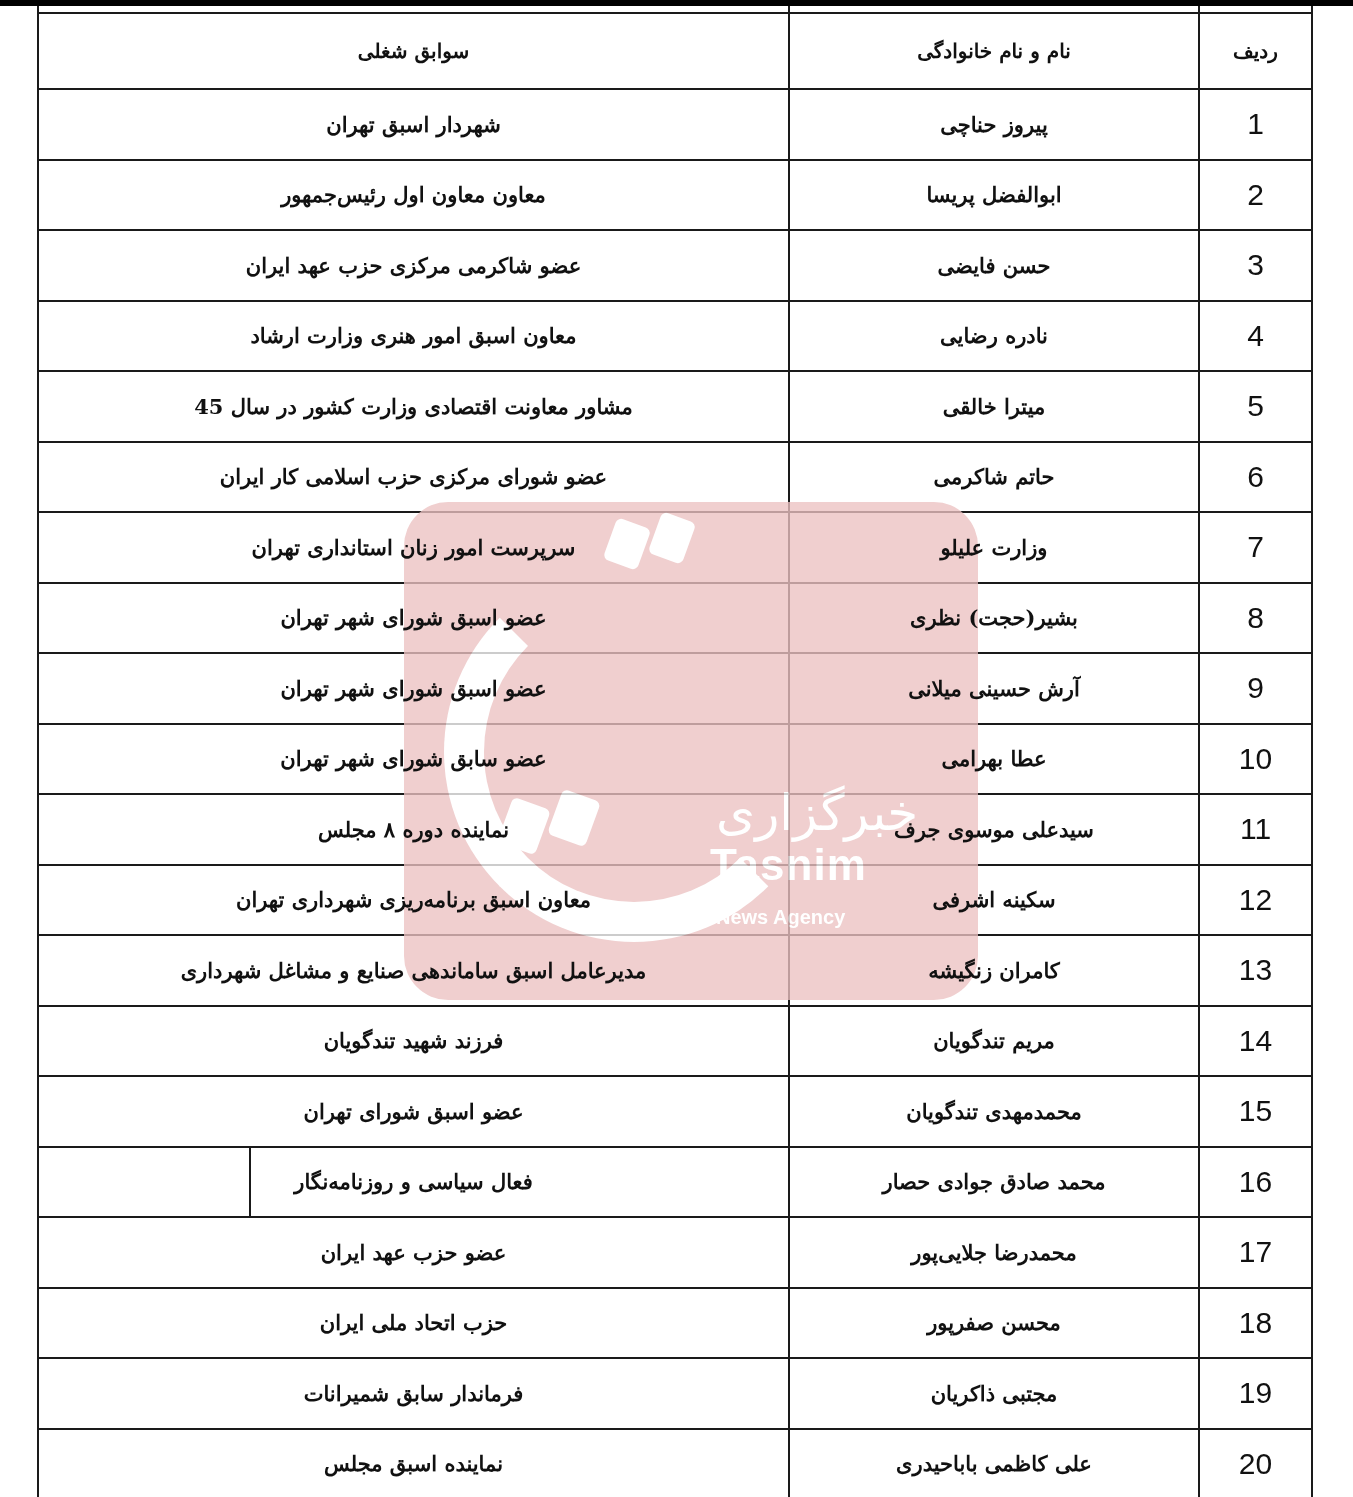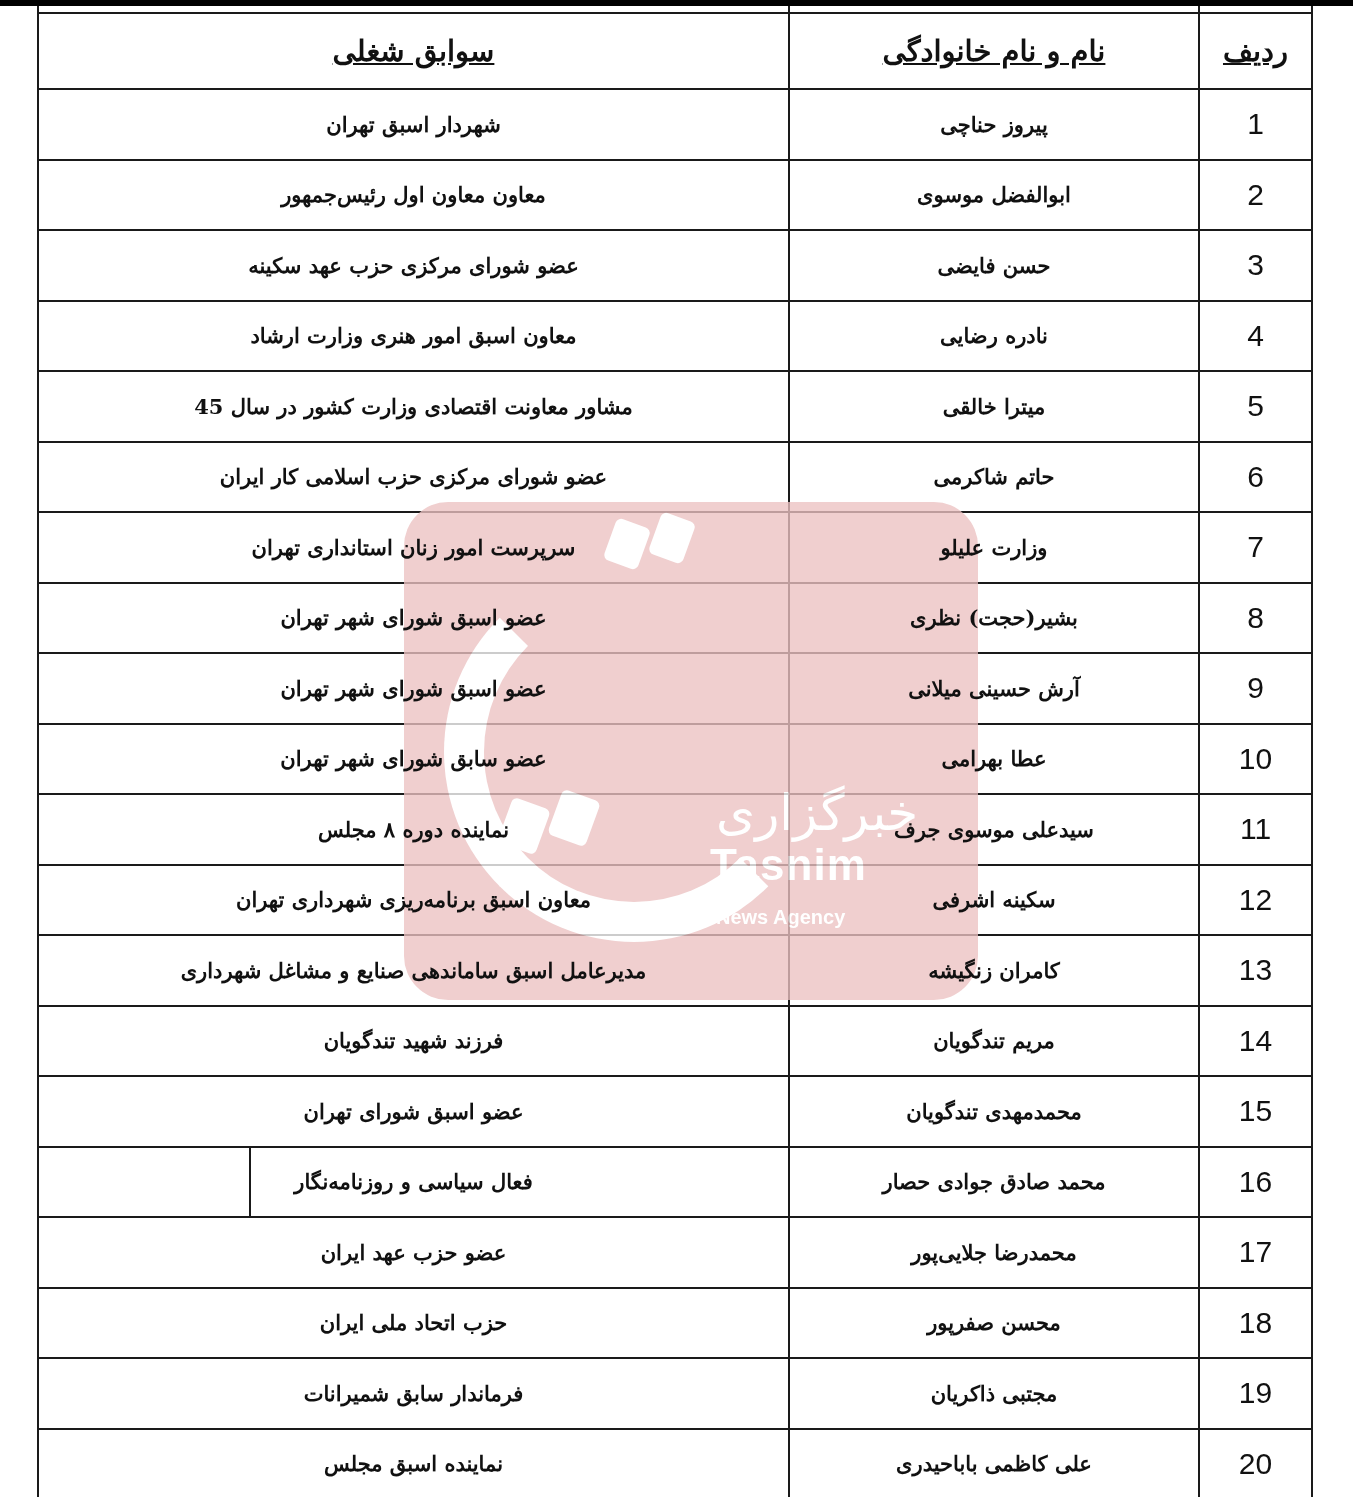--- a/index.html
+++ b/index.html
@@ -39,23 +39,22 @@
       position: relative;
       z-index: 2;
     }
     .doc-table tr.spacer td {
       height: 6px;
       border-top: none;
     }
     .doc-table th {
       height: 74px;
       font-weight: bold;
-      font-size: 29px;
+      font-size: 20px;
       font-family: "DejaVu Serif", serif;
-      text-decoration: underline;
     }
     .doc-table td {
       height: 68.5px;
     }
     .col-rank { width: 113px; }
     .col-name { width: 410px; }
     .col-job { width: auto; }
     .cell-rank {
       font-family: "Liberation Sans", sans-serif;
       font-size: 30px;
@@ -134,27 +133,27 @@
       <th>نام و نام خانوادگی</th>
       <th>سوابق شغلی</th>
     </tr>
     <tr>
       <td class="cell-rank">1</td>
       <td class="cell-text">پیروز حناچی</td>
       <td class="cell-text">شهردار اسبق تهران</td>
     </tr>
     <tr>
       <td class="cell-rank">2</td>
-      <td class="cell-text">ابوالفضل موسوی</td>
+      <td class="cell-text">ابوالفضل پریسا</td>
       <td class="cell-text">معاون معاون اول رئیس‌جمهور</td>
     </tr>
     <tr>
       <td class="cell-rank">3</td>
       <td class="cell-text">حسن فایضی</td>
-      <td class="cell-text">عضو شورای مرکزی حزب عهد سکینه</td>
+      <td class="cell-text">عضو شاکرمی مرکزی حزب عهد ایران</td>
     </tr>
     <tr>
       <td class="cell-rank">4</td>
       <td class="cell-text">نادره رضایی</td>
       <td class="cell-text">معاون اسبق امور هنری وزارت ارشاد</td>
     </tr>
     <tr>
       <td class="cell-rank">5</td>
       <td class="cell-text">میترا خالقی</td>
       <td class="cell-text">مشاور معاونت اقتصادی وزارت کشور در سال 45</td>

